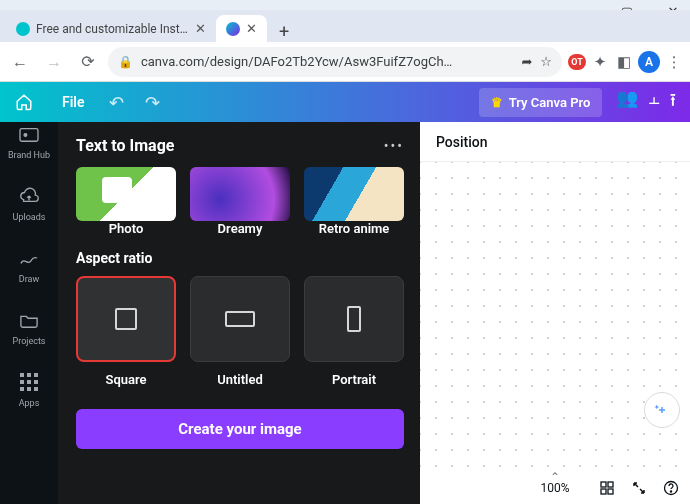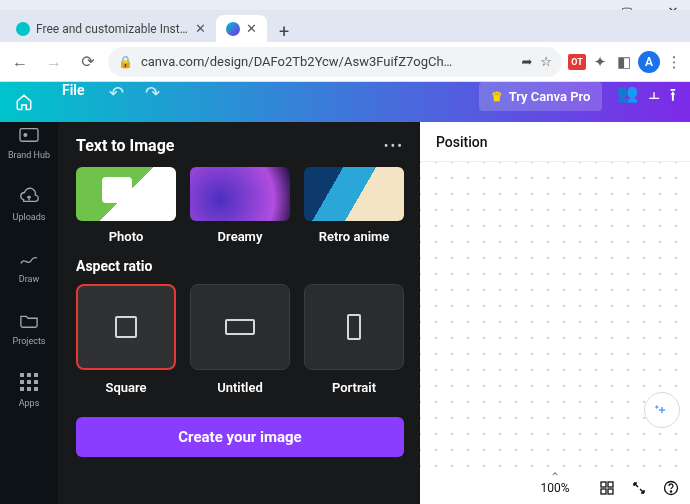--- a/index.html
+++ b/index.html
@@ -20,46 +20,46 @@
   .newtab { font-size: 18px; color: #444; padding: 0 12px; }
 
   
   .urlrow { height: 40px; background: #fff; display: flex; align-items: center; padding: 0 6px; gap: 6px; border-bottom: 1px solid #ddd; }
   .navbtn { width: 28px; height: 28px; display: flex; align-items: center; justify-content: center; color: #5f6368; font-size: 16px; border-radius: 50%; }
   .urlbox { flex: 1; height: 30px; background: #f1f3f4; border-radius: 15px; display: flex; align-items: center; padding: 0 10px; gap: 8px; font-size: 13px; color: #3c4043; overflow: hidden; }
   .urlbox .lock { color: #5f6368; font-size: 12px; }
   .urlbox .url { white-space: nowrap; overflow: hidden; text-overflow: ellipsis; flex: 1; }
   .ext { display: flex; align-items: center; gap: 4px; }
   .ext-icon { width: 20px; height: 20px; display: flex; align-items: center; justify-content: center; font-size: 15px; color: #5f6368; }
-  .ext-ot { width: 18px; height: 16px; background: #e53935; color: #fff; font-size: 9px; font-weight: bold; display: flex; align-items: center; justify-content: center; border-radius: 2px; }
+  .ext-ot { width: 18px; height: 16px; background: #e53935; color: #fff; font-size: 9px; font-weight: bold; display: flex; align-items: center; justify-content: center; border-radius: 8px; }
   .avatar { width: 22px; height: 22px; border-radius: 50%; background: #1a73e8; color: #fff; font-size: 12px; font-weight: 600; display: flex; align-items: center; justify-content: center; }
 
   
-  .canva-header { height: 40px; background: linear-gradient(90deg, #00c4cc 0%, #7d2ae8 100%); display: flex; align-items: flex-start; color: #fff; }
+  .canva-header { height: 40px; background: linear-gradient(90deg, #00c4cc 0%, #7d2ae8 100%); display: flex; align-items: center; color: #fff; }
   .ch-home { width: 48px; height: 100%; display: flex; align-items: center; justify-content: center; font-size: 18px; }
   .ch-file { padding: 0 14px; font-size: 14px; font-weight: 600; }
   .ch-undo, .ch-redo { width: 36px; text-align: center; font-size: 18px; opacity: 0.8; }
   .ch-spacer { flex: 1; }
   .ch-try { background: rgba(255,255,255,0.18); padding: 7px 12px; border-radius: 4px; font-size: 13px; font-weight: 600; display: flex; align-items: center; gap: 6px; }
   .ch-crown { color: #ffd700; font-size: 13px; }
   .ch-icons { display: flex; gap: 10px; padding: 0 14px; font-size: 18px; }
 
   
   .main { display: flex; height: 382px; }
   .rail { width: 58px; background: #0d1216; display: flex; flex-direction: column; align-items: center; gap: 24px; }
   .rail-item { display: flex; flex-direction: column; align-items: center; gap: 4px; color: #a0a6ab; font-size: 9px; }
   .rail-item .ri-icon { width: 24px; height: 24px; display: flex; align-items: center; justify-content: center; }
 
   .panel { width: 362px; background: #18191b; color: #fff; padding: 14px 16px 16px 18px; display: flex; flex-direction: column; position: relative; }
   .panel-head { display: flex; align-items: center; justify-content: space-between; margin-bottom: 12px; }
   .panel-title { font-size: 16px; font-weight: 700; }
   .dots { color: #ccc; font-size: 14px; letter-spacing: 2px; }
 
   .styles { display: flex; gap: 14px; margin-bottom: 14px; }
-  .style { flex: 1; display: flex; flex-direction: column; align-items: center; gap: 8px; }
+  .style { flex: 1; display: flex; flex-direction: column; align-items: center; gap: 0; }
   .style-thumb { width: 100%; height: 54px; border-radius: 6px; }
   .thumb-photo { background: linear-gradient(135deg, #6fc24a 50%, #fff 50%); position: relative; }
   .thumb-photo::after { content: ""; position: absolute; left: 26px; top: 10px; width: 30px; height: 26px; background: #fff; border-radius: 4px; }
   .thumb-dreamy { background: radial-gradient(circle at 30% 60%, #4a2fbf, #b14de0 70%, #1a0b3a); }
   .thumb-retro { background: linear-gradient(120deg, #0c3a6e 30%, #2aa6d8 30% 55%, #f5e4c3 55%); }
   .style-label { font-size: 13px; font-weight: 600; }
 
   .section-title { font-size: 14px; font-weight: 700; margin-bottom: 10px; }
   .aspects { display: flex; gap: 14px; margin-bottom: 22px; }
   .aspect { flex: 1; display: flex; flex-direction: column; align-items: center; gap: 10px; }

